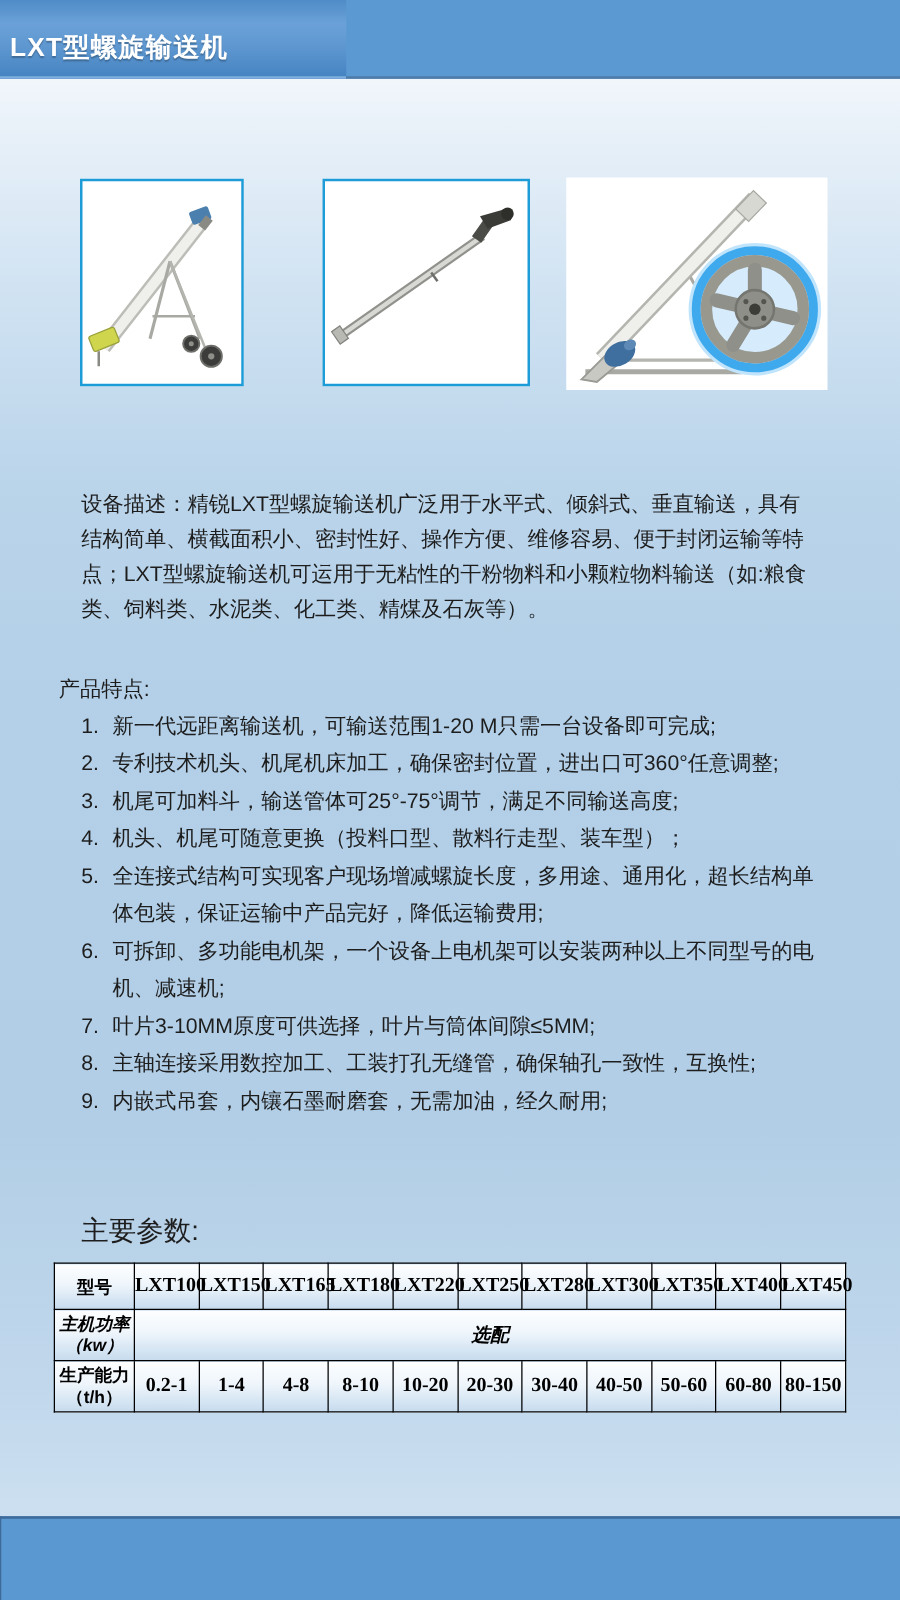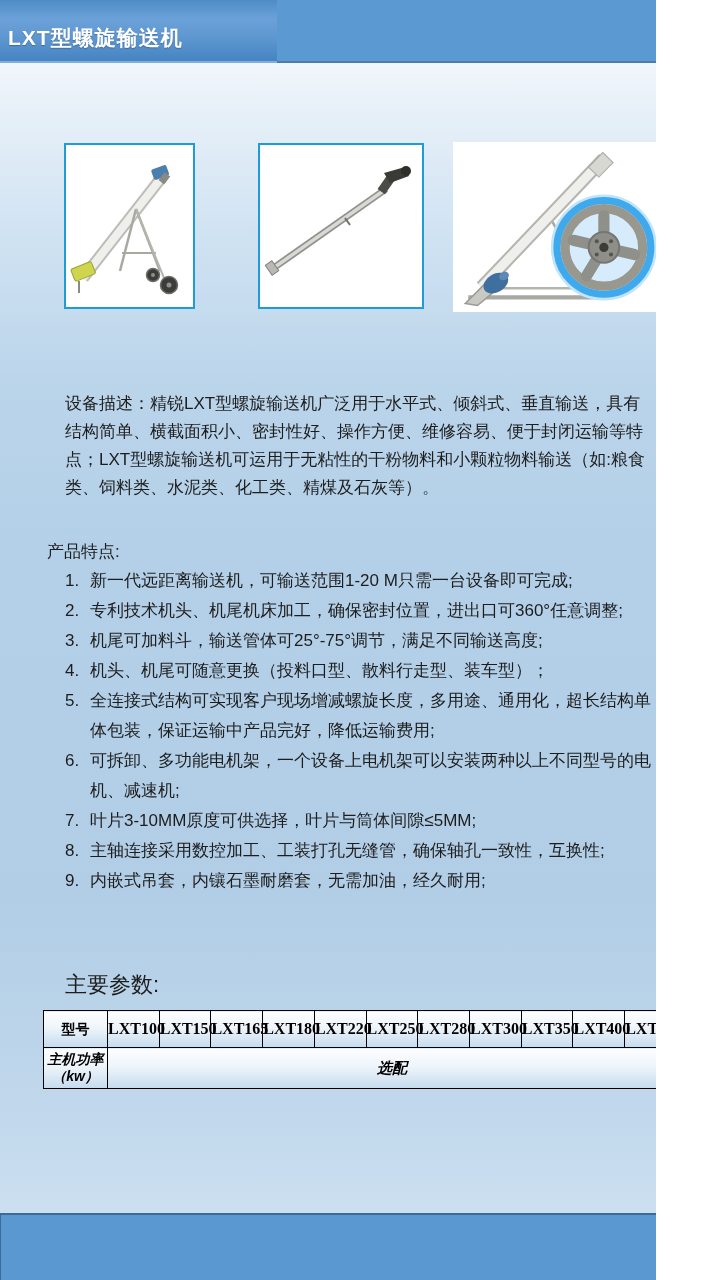--- a/index.html
+++ b/index.html
@@ -1,17 +1,17 @@
 <!DOCTYPE html>
 <html><head>
 <meta charset="utf-8">
 <style>
   html,body{margin:0;padding:0;}
   .page{
-    position:relative;width:656px;height:1280px;overflow:hidden;
+    position:relative;width:720px;height:1280px;overflow:hidden;
     font-family:"Liberation Sans","DejaVu Sans",sans-serif;
     background:linear-gradient(180deg,
       #f1f6fb 63px, #e7f0f8 110px, #cfe2f2 240px, #bad4ea 390px,
       #b3d0e8 560px, #b1cee6 900px, #c2d8ec 1120px, #cbdff0 1205px, #cbdff0 1213px);
   }
 
   
   .header{position:absolute;top:0;left:0;width:720px;height:63px;background:#5b99d3;
     border-bottom:2px solid #4e7ba8;box-sizing:border-box;}
   .header-tab{position:absolute;top:0;left:0;width:277px;height:63px;
@@ -205,18 +205,35 @@
         <td class="cell-model">LXT400</td>
         <td class="cell-model">LXT450</td>
       </tr>
       <tr class="row-power">
         <td class="cell-label">
           <div>主机功率</div>
           <div>（kw）</div>
         </td>
         <td class="cell-optional" colspan="11">选配</td>
       </tr>
+      <tr class="row-cap">
+        <td class="cell-label">
+          <div>生产能力</div>
+          <div>（t/h）</div>
+        </td>
+        <td class="cell-val">0.2-1</td>
+        <td class="cell-val">1-4</td>
+        <td class="cell-val">4-8</td>
+        <td class="cell-val">8-10</td>
+        <td class="cell-val">10-20</td>
+        <td class="cell-val">20-30</td>
+        <td class="cell-val">30-40</td>
+        <td class="cell-val">40-50</td>
+        <td class="cell-val">50-60</td>
+        <td class="cell-val">60-80</td>
+        <td class="cell-val">80-150</td>
+      </tr>
     </tbody>
   </table>
 
   <div class="footer"></div>
 
 </div>
 
 </body></html>

